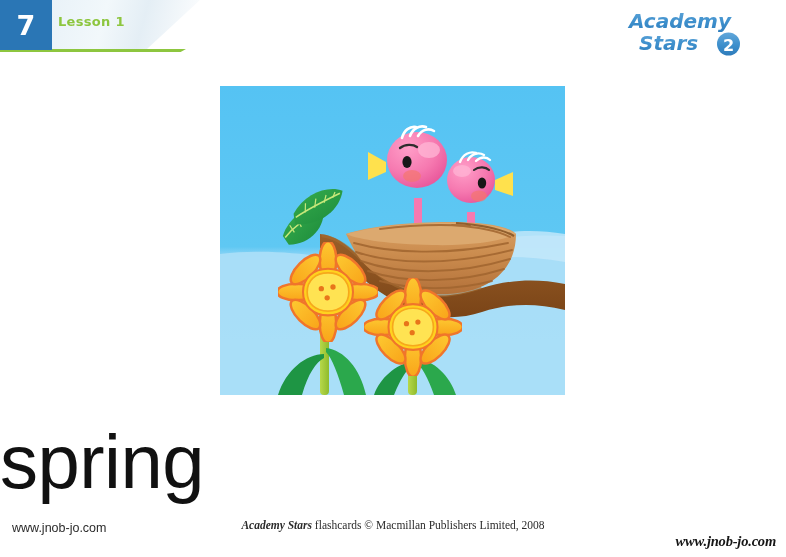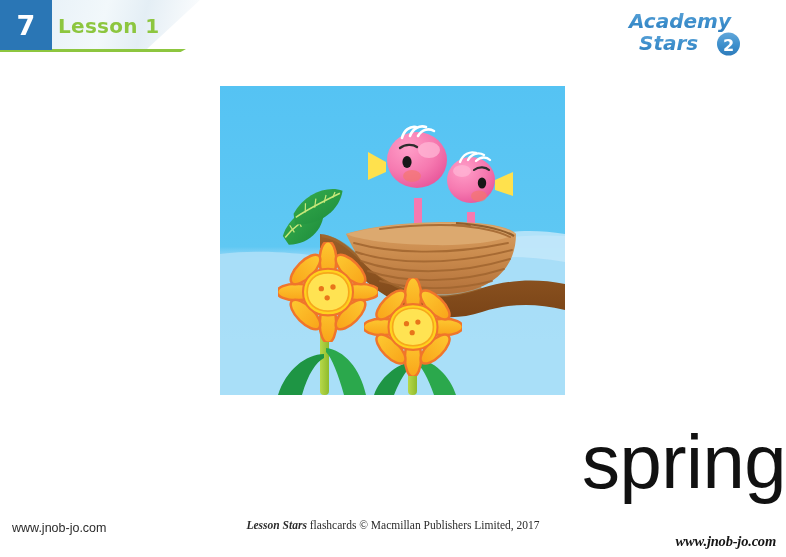--- a/index.html
+++ b/index.html
@@ -57,21 +57,21 @@
   #unit-number-underline {
     position: absolute;
     left: 0; top: 50px;
     width: 52px; height: 2px;
     background: #8DC63F;
   }
   #lesson-label {
     position: absolute;
     left: 58px; top: 14px;
     color: #8DC63F;
-    font-size: 20px;
+    font-size: 13px;
     font-weight: bold;
     font-family: "DejaVu Sans", sans-serif;
     letter-spacing: 0.3px;
     text-align: center;
   }
 
   
   #brand-logo {
     position: absolute;
     right: 38px; top: 6px;
@@ -84,21 +84,21 @@
     left: 220px; top: 86px;
     width: 345px; height: 309px;
     overflow: hidden;
   }
 
   
   #word-label {
     position: absolute;
     left: 0; top: 418px;
     width: 786px;
-    text-align: right;
+    text-align: left;
     font-size: 76px;
     color: #111111;
     font-family: "Liberation Sans", sans-serif;
     font-weight: normal;
     letter-spacing: -0.5px;
   }
 
   
   #footer-site-left {
     position: absolute;
@@ -334,16 +334,16 @@
       <use href="#daffodil" x="144" y="192" width="98" height="98"></use>
     </g>
   </svg>
 </div>
 
 <div id="word-label">spring</div>
 
 <div id="footer-site-left">www.jnob-jo.com</div>
 
 <div id="footer-copyright">
-  <span class="brand-italic">Lesson Stars</span><span> flashcards © Macmillan Publishers Limited, 2017</span>
+  <span class="brand-italic">Academy Stars</span><span> flashcards © Macmillan Publishers Limited, 2008</span>
 </div>
 
 <div id="footer-site-right">www.jnob-jo.com</div>
 
 </body></html>

